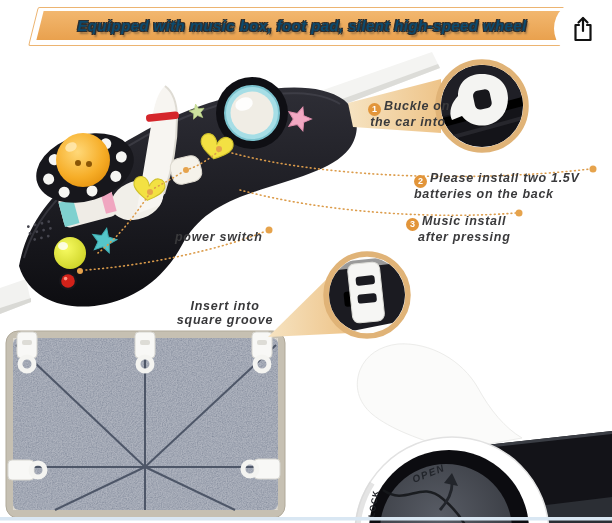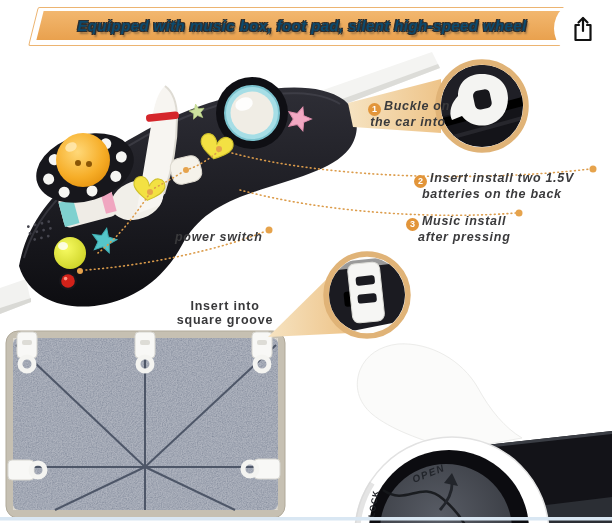--- a/index.html
+++ b/index.html
@@ -19,21 +19,21 @@
     white-space:nowrap;z-index:6;}
   .share-btn{position:absolute;left:554px;top:0px;width:58px;height:57px;border-radius:50%;
     background:#fff;display:flex;align-items:center;justify-content:center;z-index:7;cursor:pointer;}
   
   .callout{position:absolute;z-index:5;font-style:italic;font-weight:600;
     font-size:12.5px;line-height:13.5px;letter-spacing:.7px;color:#3a3a3c;white-space:nowrap;}
   .badge{display:inline-flex;align-items:center;justify-content:center;
     width:13px;height:13px;border-radius:50%;background:#e2953a;color:#fff;
     font-size:9px;font-weight:700;font-style:normal;letter-spacing:0;margin-right:3px;
     vertical-align:-2px;}
-  .note{position:absolute;z-index:5;font-weight:700;
+  .note{position:absolute;z-index:5;font-style:italic;font-weight:700;
     font-size:12.5px;line-height:14px;letter-spacing:.8px;color:#38383a;text-align:center;}
 </style>
 </head>
 <body>
 
 <div class="scene">
 
   <svg class="art" width="612" height="523" viewBox="0 0 612 523">
     <defs>
       <linearGradient id="gBody" x1="0" y1="0" x2="0" y2="1">
@@ -287,22 +287,22 @@
       <path d="M7.5 7.5 L12 3 L16.5 7.5" fill="none" stroke="#111" stroke-width="2.2" stroke-linecap="round" stroke-linejoin="round"></path>
     </svg>
   </div>
 
   <div class="callout" style="left:368px;top:100px;text-align:center;">
     <div><span class="badge">1</span><span>Buckle on</span></div>
     <div style="margin-left:-2px">the car into</div>
   </div>
 
   <div class="callout" style="left:414px;top:172px;">
-    <div><span class="badge">2</span><span>Insert install two 1.5V</span></div>
-    <div style="margin-left:8px">batteries on the back</div>
+    <div><span class="badge">2</span><span>Please install two 1.5V</span></div>
+    <div style="margin-left:0">batteries on the back</div>
   </div>
 
   <div class="callout" style="left:406px;top:215px;">
     <div><span class="badge">3</span><span>Music install</span></div>
     <div style="margin-left:12px">after pressing</div>
   </div>
 
   <div class="callout" style="left:183px;top:231px;">
     <div style="margin-left:-8px">power switch</div>
   </div>

